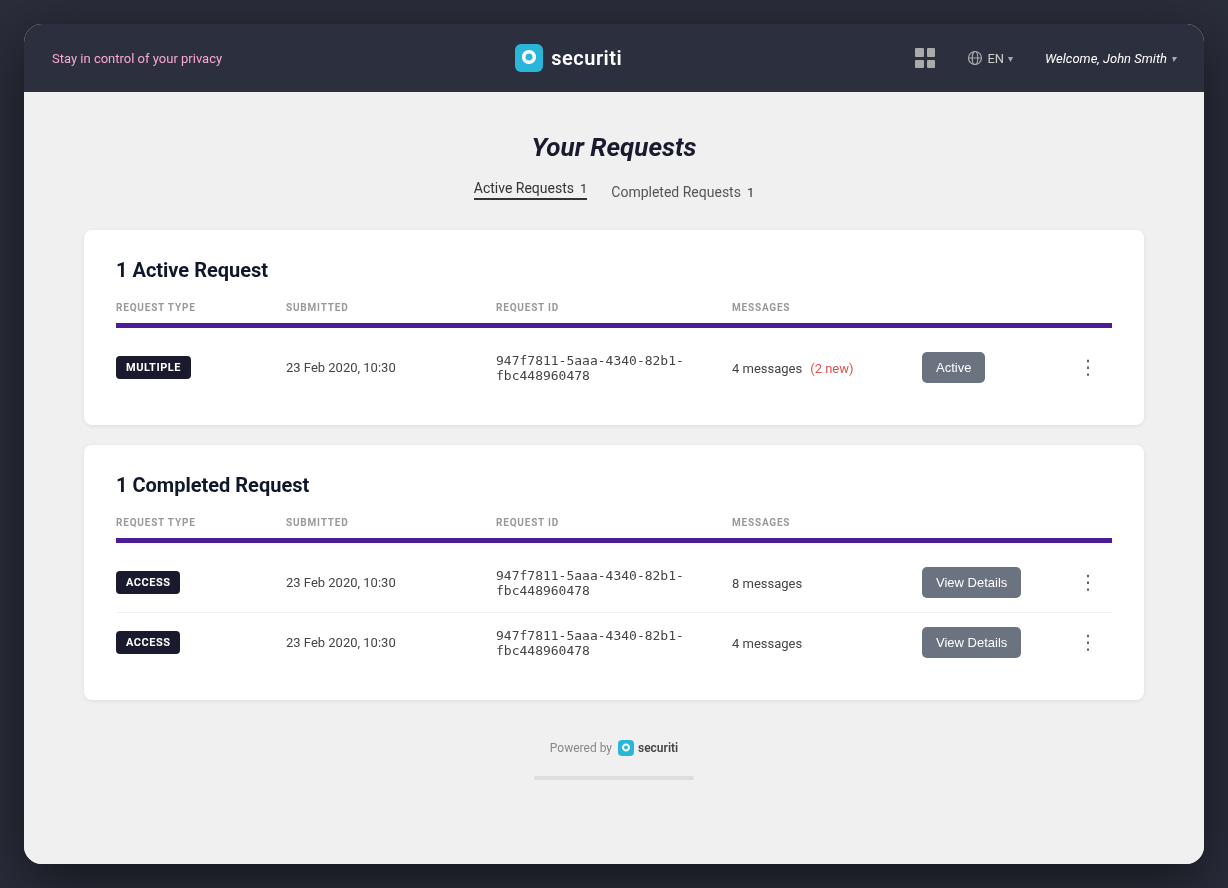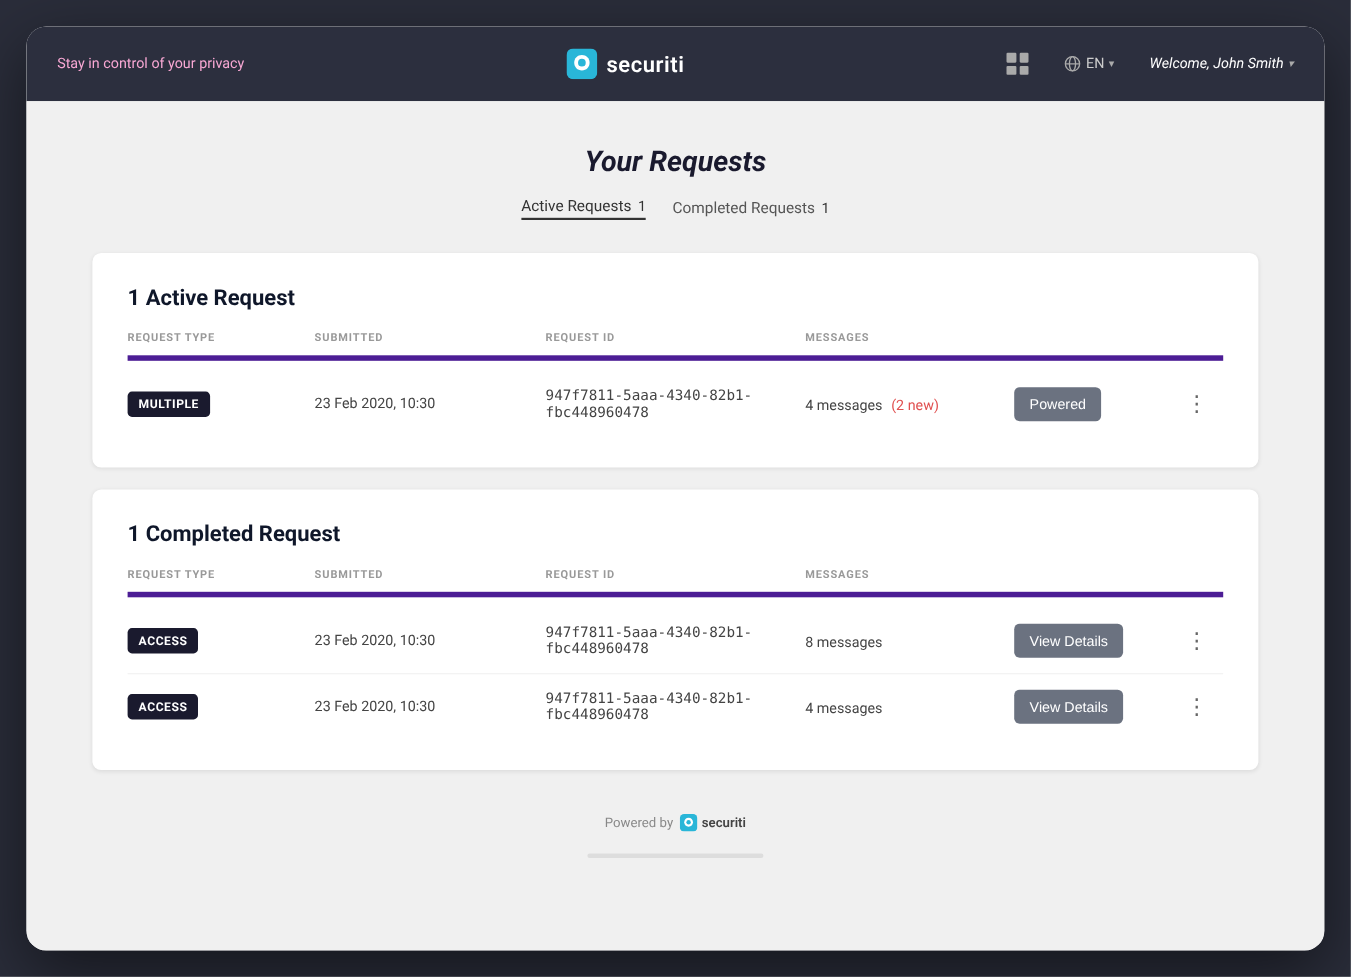--- a/index.html
+++ b/index.html
@@ -99,21 +99,21 @@
     .page-title {
       text-align: center;
       font-size: 26px;
       font-weight: 700;
       color: #1a1a2e;
       margin-bottom: 18px;
       font-style: italic;
     }
     .tabs-row {
       display: flex;
-      align-items: center;
+      align-items: flex-end;
       justify-content: center;
       gap: 24px;
       margin-bottom: 30px;
     }
     .tab-item {
       font-size: 14px;
       color: #555;
       cursor: pointer;
       display: flex;
       align-items: center;
@@ -320,21 +320,21 @@
         <div>
           <span class="badge">MULTIPLE</span>
         </div>
         <div class="submitted-text">23 Feb 2020, 10:30</div>
         <div class="request-id-text">947f7811-5aaa-4340-82b1-fbc448960478</div>
         <div>
           <span class="messages-text">4 messages</span>
           <span class="messages-new">(2 new)</span>
         </div>
         <div>
-          <button class="action-btn">Powered</button>
+          <button class="action-btn">Active</button>
         </div>
         <div>
           <button class="more-btn">⋮</button>
         </div>
       </div>
     </div>
 
     <div class="card">
       <h2 class="card-title">1 Completed Request</h2>
 

